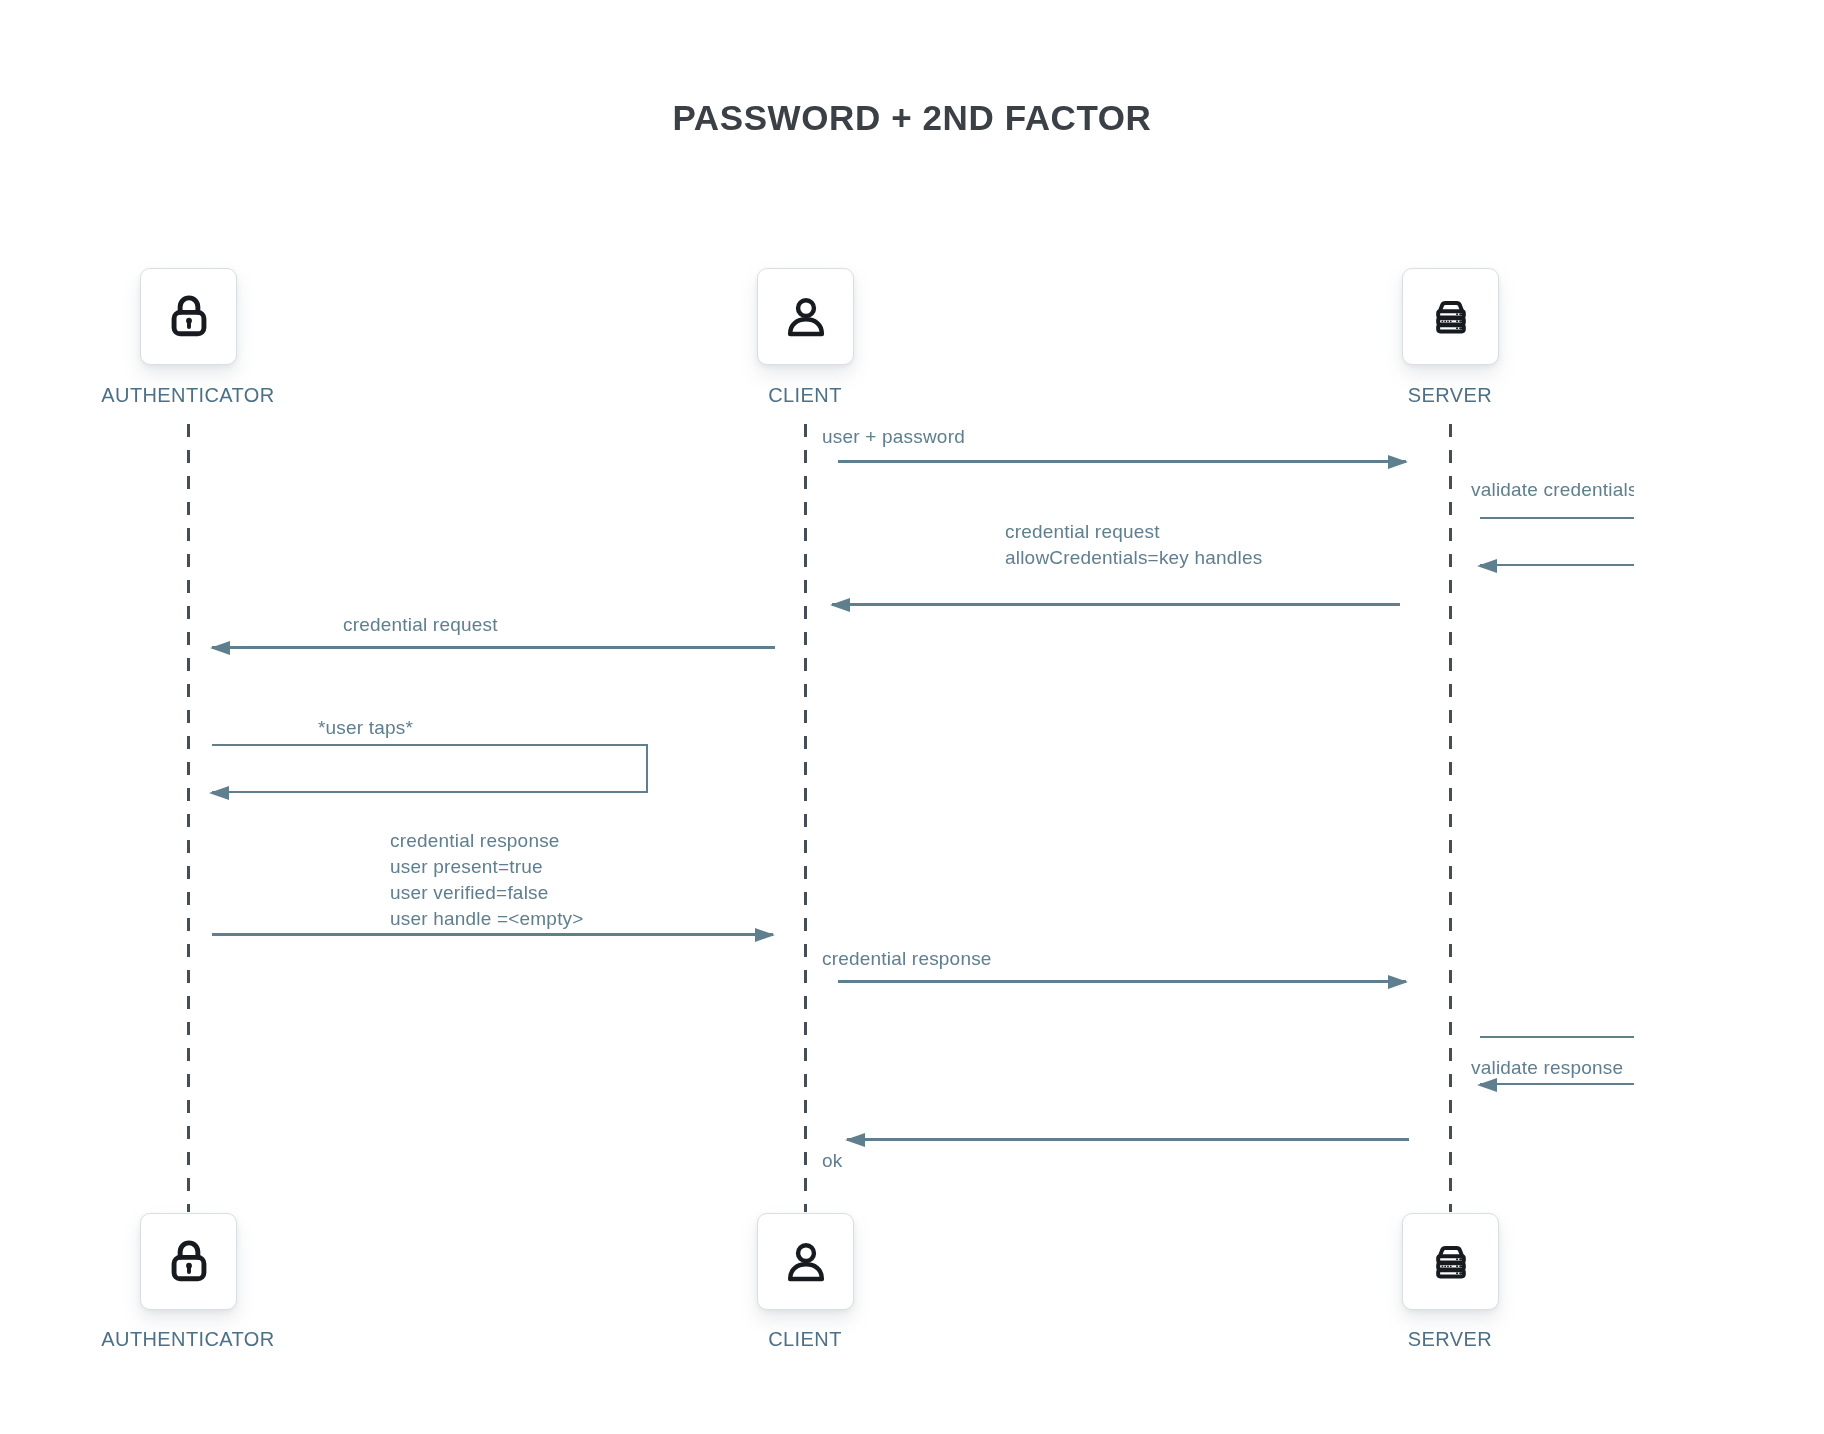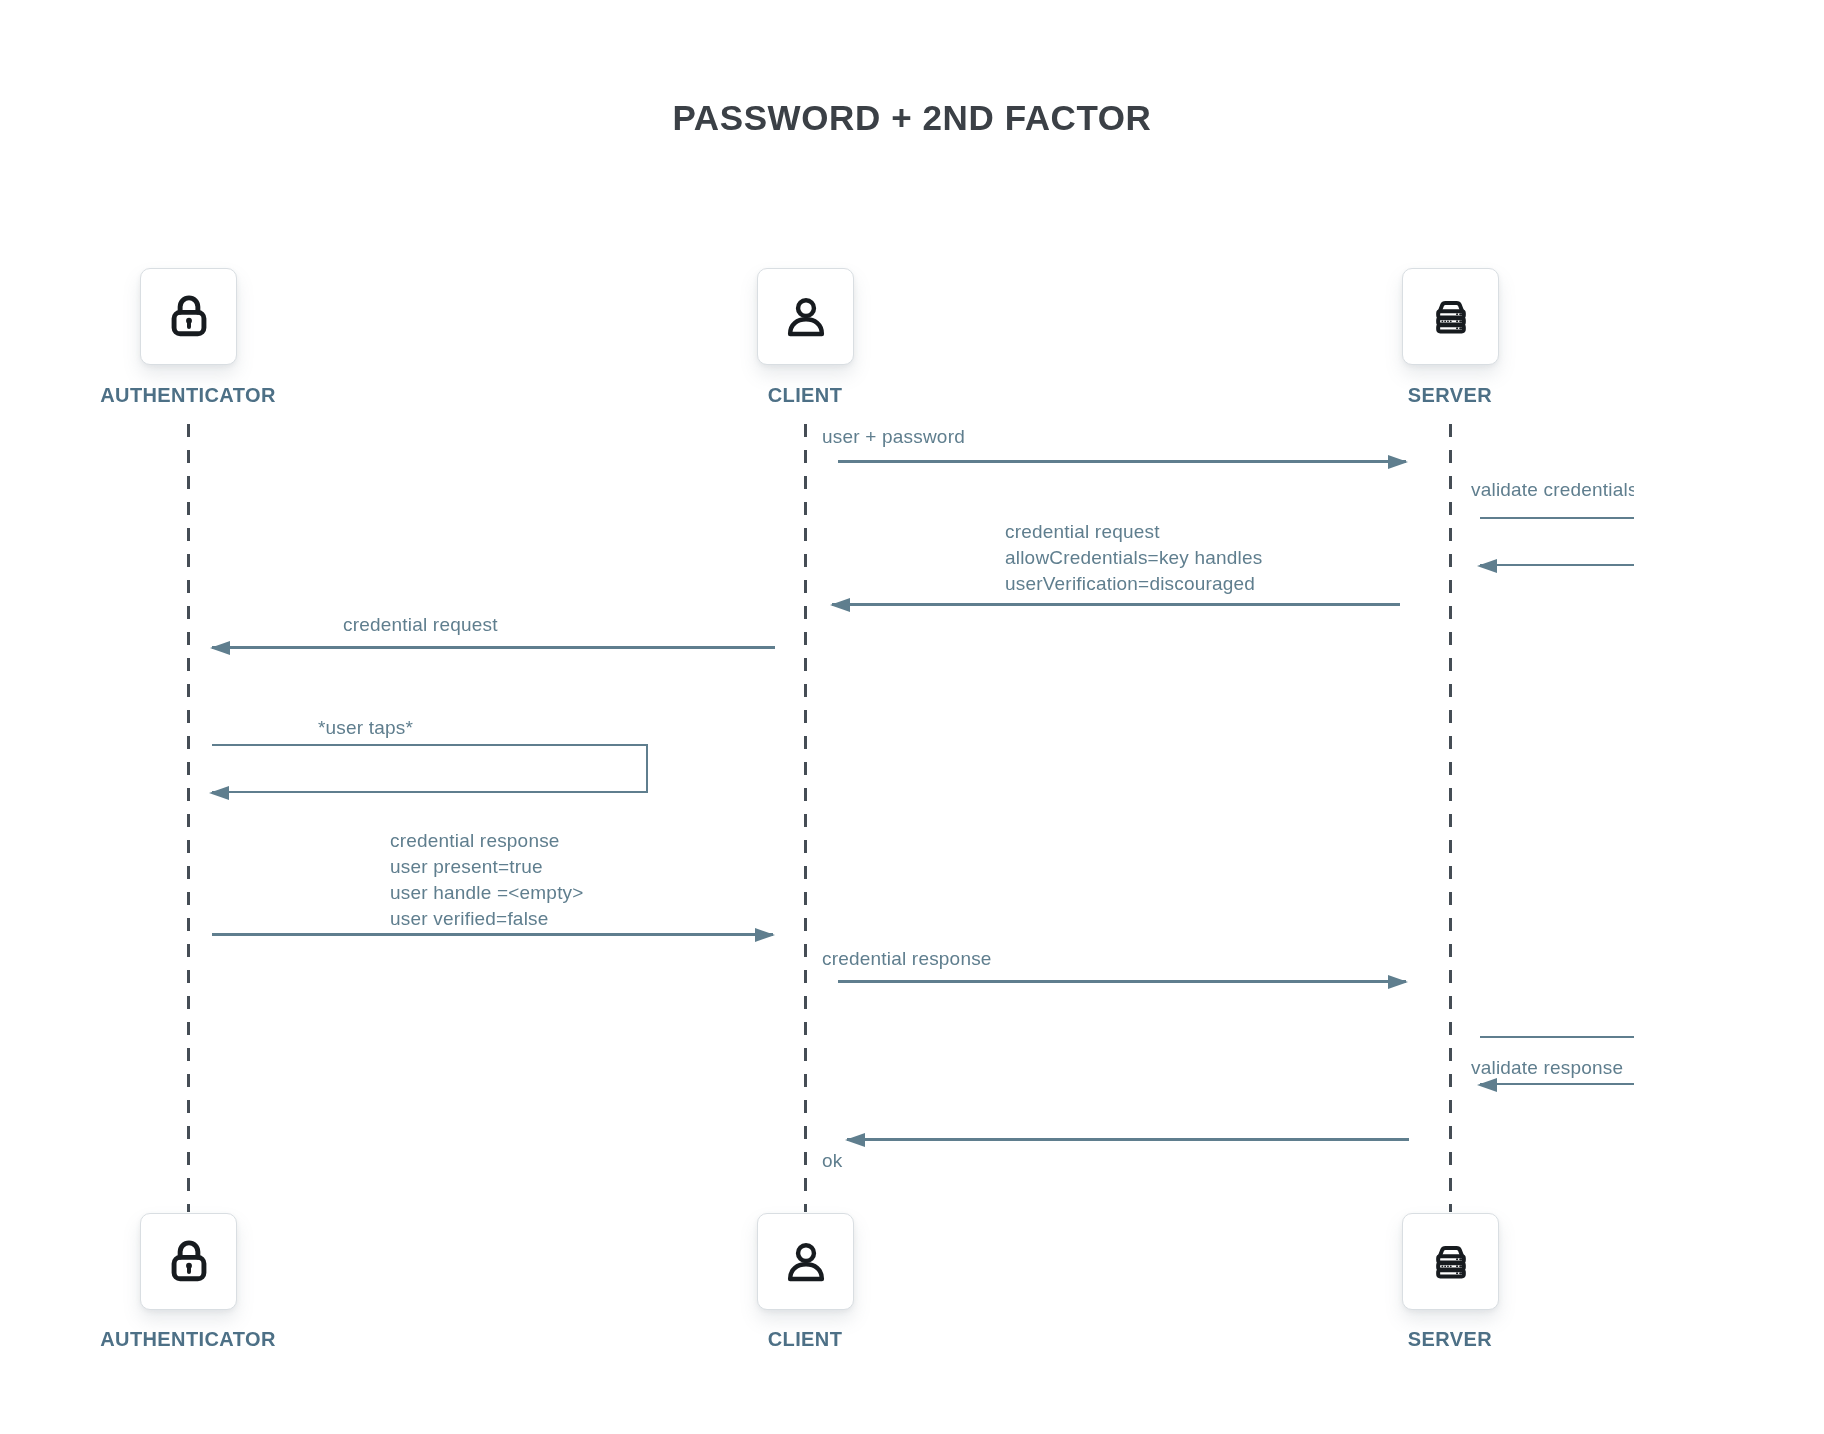--- a/index.html
+++ b/index.html
@@ -15,21 +15,21 @@
   body{background:#ffffff;font-family:"Liberation Sans", sans-serif;}
   .canvas{position:relative;width:1634px;height:1434px;background:#ffffff;overflow:hidden;}
 
   .title{position:absolute;left:0;top:98px;width:1824px;text-align:center;
          font-size:35px;font-weight:700;letter-spacing:0.6px;color:var(--title);}
 
   .actor-box{position:absolute;width:97px;height:97px;background:var(--box-bg);
              border:1.5px solid var(--box-border);border-radius:10px;
              box-shadow:0 10px 18px rgba(120,130,140,0.16),0 2px 5px rgba(120,130,140,0.10);
              display:flex;align-items:center;justify-content:center;}
-  .actor-label{position:absolute;width:320px;text-align:center;font-size:20px;font-weight:700;
+  .actor-label{position:absolute;width:320px;text-align:center;font-size:20px;font-weight:400;
                letter-spacing:0.4px;color:var(--actor-label);}
 
   .lifeline{position:absolute;width:3px;top:424px;height:788px;
             background:repeating-linear-gradient(to bottom,var(--lifeline) 0px,var(--lifeline) 13px,transparent 13px,transparent 26px);}
 
   .msg-label{position:absolute;font-size:19px;line-height:26px;color:var(--arrow);letter-spacing:0.2px;}
   .msg-label.center{text-align:left;}
   .msg-label.block{text-align:left;}
 
   .line{position:absolute;height:3px;background:var(--arrow);}
@@ -97,41 +97,40 @@
   </div>
 
   <div class="msg-label center" style="left:1471px;top:477px;width:300px;">validate credentials</div>
   <div class="loop" style="left:1480px;top:517px;width:283px;height:49px;">
     <i class="head"></i>
   </div>
 
   <div class="msg-label block" style="left:1005px;top:519px;width:420px;">
     <div>credential request</div>
     <div>allowCredentials=key handles</div>
-    <div>userVerification=discouraged</div>
   </div>
   <div class="line" style="left:832px;top:603px;width:568px;">
     <i class="head left"></i>
   </div>
 
   <div class="msg-label center" style="left:343px;top:612px;width:300px;">credential request</div>
   <div class="line" style="left:212px;top:646px;width:563px;">
     <i class="head left"></i>
   </div>
 
   <div class="msg-label center" style="left:318px;top:715px;width:300px;">*user taps*</div>
   <div class="loop" style="left:212px;top:744px;width:436px;height:49px;">
     <i class="head"></i>
   </div>
 
   <div class="msg-label block" style="left:390px;top:828px;width:420px;">
     <div>credential response</div>
     <div>user present=true</div>
+    <div>user verified=false</div>
     <div>user handle =&lt;empty&gt;</div>
-    <div>user verified=false</div>
   </div>
   <div class="line" style="left:212px;top:933px;width:561px;">
     <i class="head right"></i>
   </div>
 
   <div class="msg-label center" style="left:822px;top:946px;width:600px;">credential response</div>
   <div class="line" style="left:838px;top:980px;width:568px;">
     <i class="head right"></i>
   </div>
 

